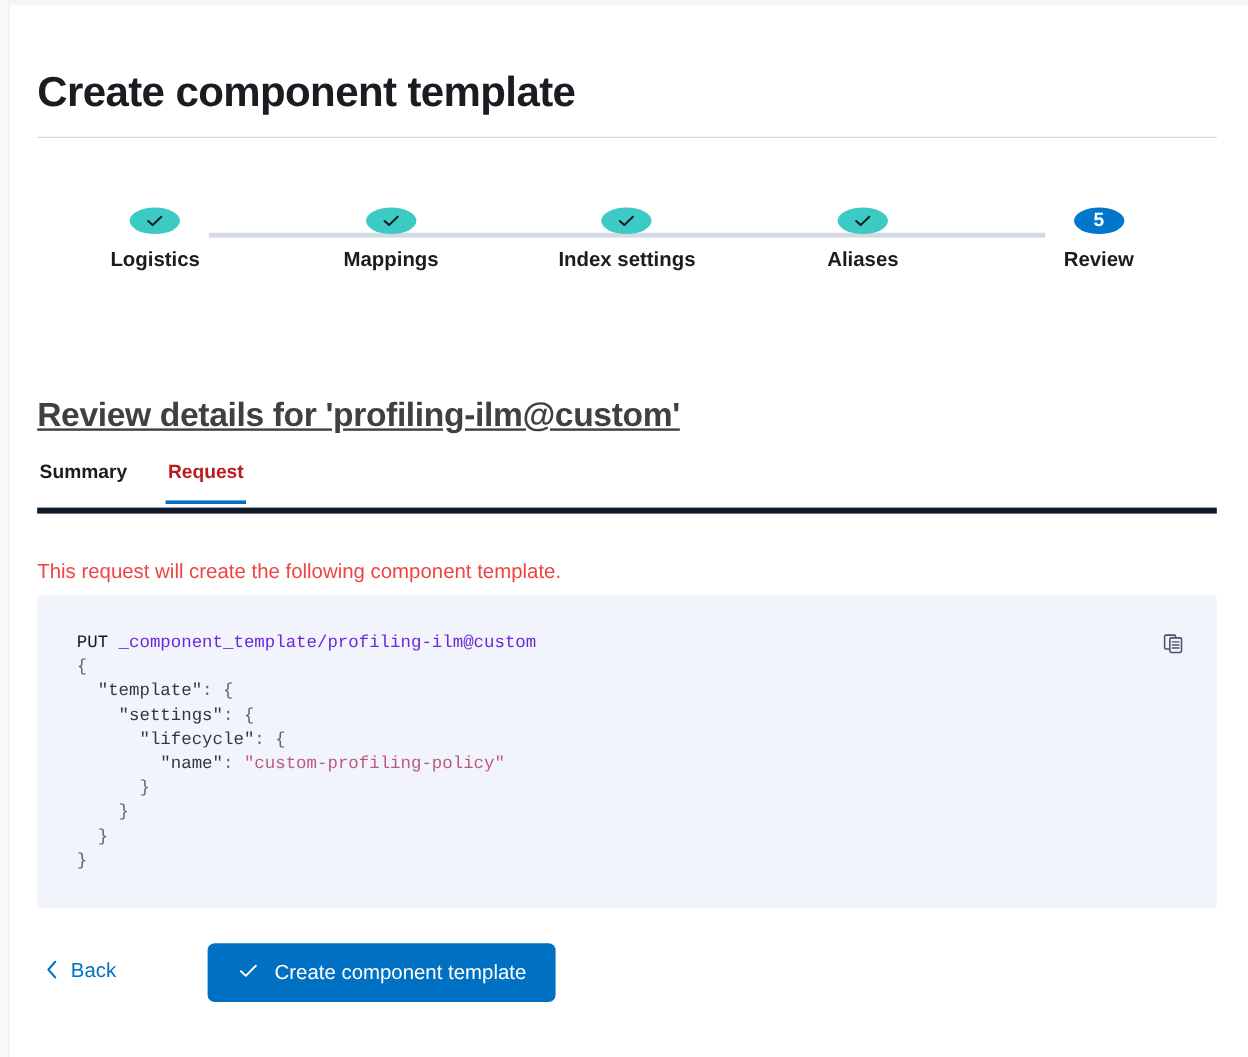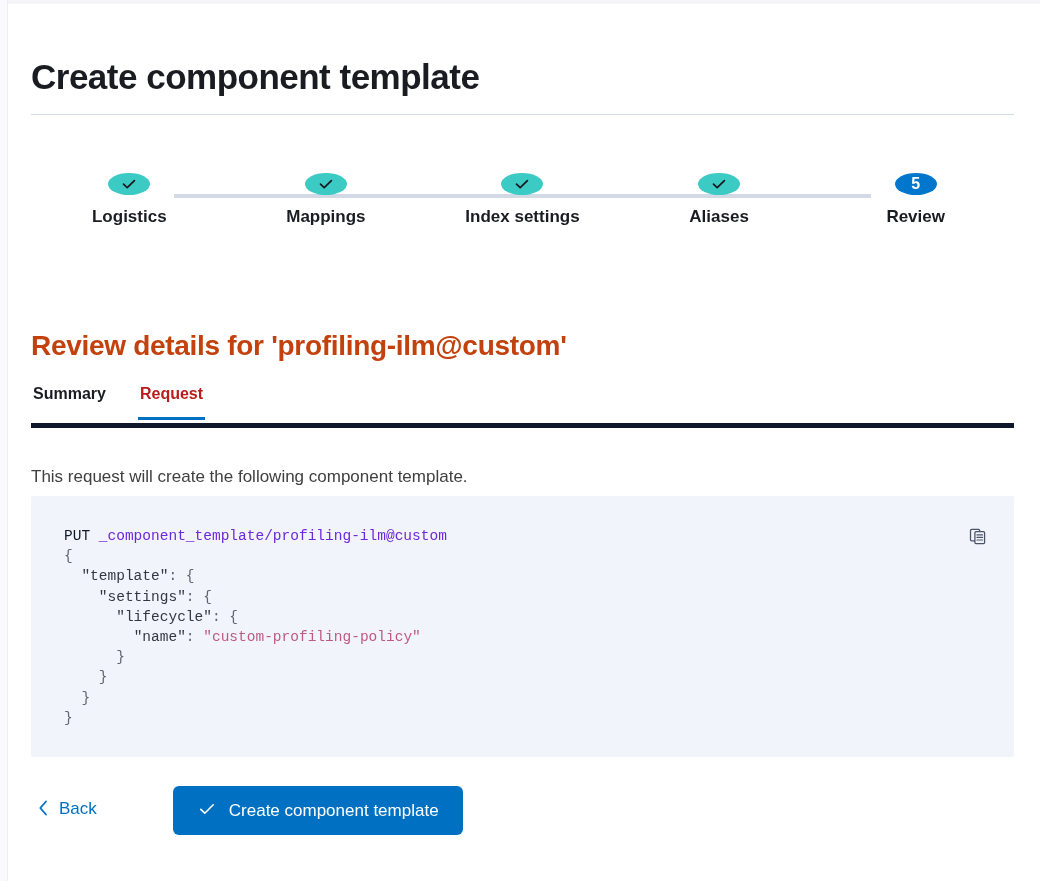--- a/index.html
+++ b/index.html
@@ -119,22 +119,23 @@
   }
 
   
   .review-heading {
     position: absolute;
     left: 22px;
     top: 303px;
     font-size: 28px;
     font-weight: 700;
     letter-spacing: -0.3px;
-    color: #c2410c;
+    color: #404040;
     white-space: nowrap;
+    text-decoration: underline;
   }
 
   
   .tabs {
     position: absolute;
     left: 22px;
     top: 376px;
     width: 983px;
     height: 48px;
     display: flex;
@@ -161,21 +162,21 @@
     color: #b91c1c;
     border-bottom-color: #0071C2;
   }
 
   
   .description {
     position: absolute;
     left: 22px;
     top: 446px;
     font-size: 17px;
-    color: #404040;
+    color: #ef4444;
     white-space: nowrap;
   }
 
   
   .code-panel {
     position: absolute;
     left: 22px;
     top: 492px;
     width: 983px;
     height: 261px;

